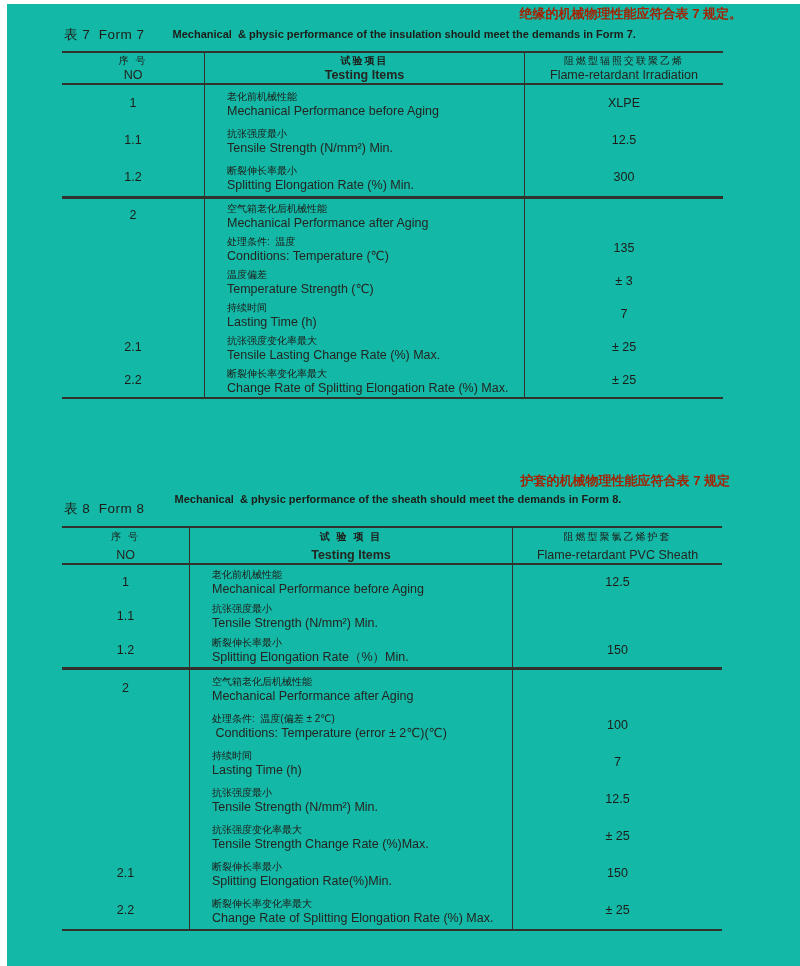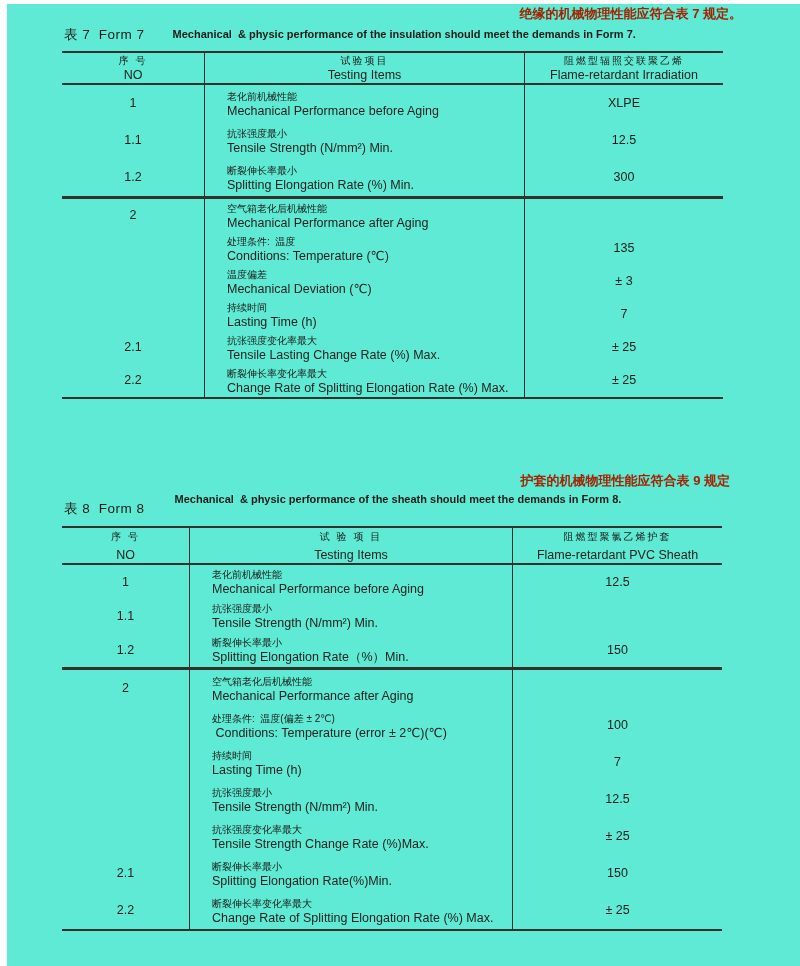--- a/index.html
+++ b/index.html
@@ -1,18 +1,18 @@
 <!DOCTYPE html>
 <html><head>
 <meta charset="utf-8">
 <style>
   html,body{margin:0;padding:0;background:#e8e8e8;}
   .page{
     position:relative;width:800px;height:966px;margin:0 auto;
-    background:#5eead4;overflow:hidden;color:#1d1c18;
+    background:#14b8a6;overflow:hidden;color:#1d1c18;
     font-family:"Liberation Sans","DejaVu Sans",sans-serif;
   }
   .edge-top{position:absolute;top:0;left:0;width:800px;height:4px;background:#ffffff;}
   .edge-left{position:absolute;top:0;left:0;width:7px;height:966px;background:#ffffff;}
 
   .red-note{
     font-weight:700;font-size:13px;line-height:15px;color:#a32303;
     text-align:right;white-space:pre-wrap;
   }
   .f7 .red-note{padding-top:6px;padding-right:58px;}
@@ -37,21 +37,21 @@
   .row{display:contents;}
   .cell{
     display:flex;flex-direction:column;justify-content:center;
     box-sizing:border-box;min-width:0;
   }
   .cell.c1{align-items:center;border-right:1px solid #33312c;}
   .cell.c2{padding-left:22px;border-right:1px solid #33312c;}
   .cell.c3{align-items:center;}
 
   .hd .cell{border-bottom:2px solid #33312c;}
-  .hd .cell.c2{padding-left:0;align-items:center;}
+  .hd .cell.c2{padding-left:0;align-items:center;font-weight:bold;}
   .hd .cn{letter-spacing:2px;}
   .gbf .cell{border-top:3px solid #33312c;}
 
   .f7 .hd .cell{height:32px;}
   .f7 .ga .cell{height:37px;}
   .f7 .gb .cell{height:33px;}
   .f7 .gbf .cell{height:36px;}
   .f8 .hd .cell{height:37px;}
   .f8 .ga .cell{height:34px;}
   .f8 .gb .cell{height:37px;}
@@ -154,21 +154,21 @@
         <div class="cell c3">
             <span class="val-txt">135</span>
           </div>
       </div>
       <div class="row gb">
         <div class="cell c1">
             <span class="no-txt"></span>
           </div>
         <div class="cell c2">
           <span class="cn">温度偏差</span>
-          <span class="en">Mechanical Deviation (℃)</span>
+          <span class="en">Temperature Strength (℃)</span>
         </div>
         <div class="cell c3">
             <span class="val-txt">± 3</span>
           </div>
       </div>
       <div class="row gb">
         <div class="cell c1">
             <span class="no-txt"></span>
           </div>
         <div class="cell c2">
@@ -200,21 +200,21 @@
           <span class="en">Change Rate of Splitting Elongation Rate (%) Max.</span>
         </div>
         <div class="cell c3">
             <span class="val-txt">± 25</span>
           </div>
       </div>
     </div>
   </section>
 
   <section class="f8">
-    <div class="red-note">护套的机械物理性能应符合表 9 规定</div>
+    <div class="red-note">护套的机械物理性能应符合表 7 规定</div>
     <div class="title-row">
       <span class="tbl-label">表 8  Form 8</span>
       <span class="tbl-title">Mechanical  &amp; physic performance of the sheath should meet the demands in Form 8.</span>
     </div>
 
     <div class="grid">
       <div class="row hd">
         <div class="cell c1">
           <span class="cn">序 号</span>
           <span class="en">NO</span>

